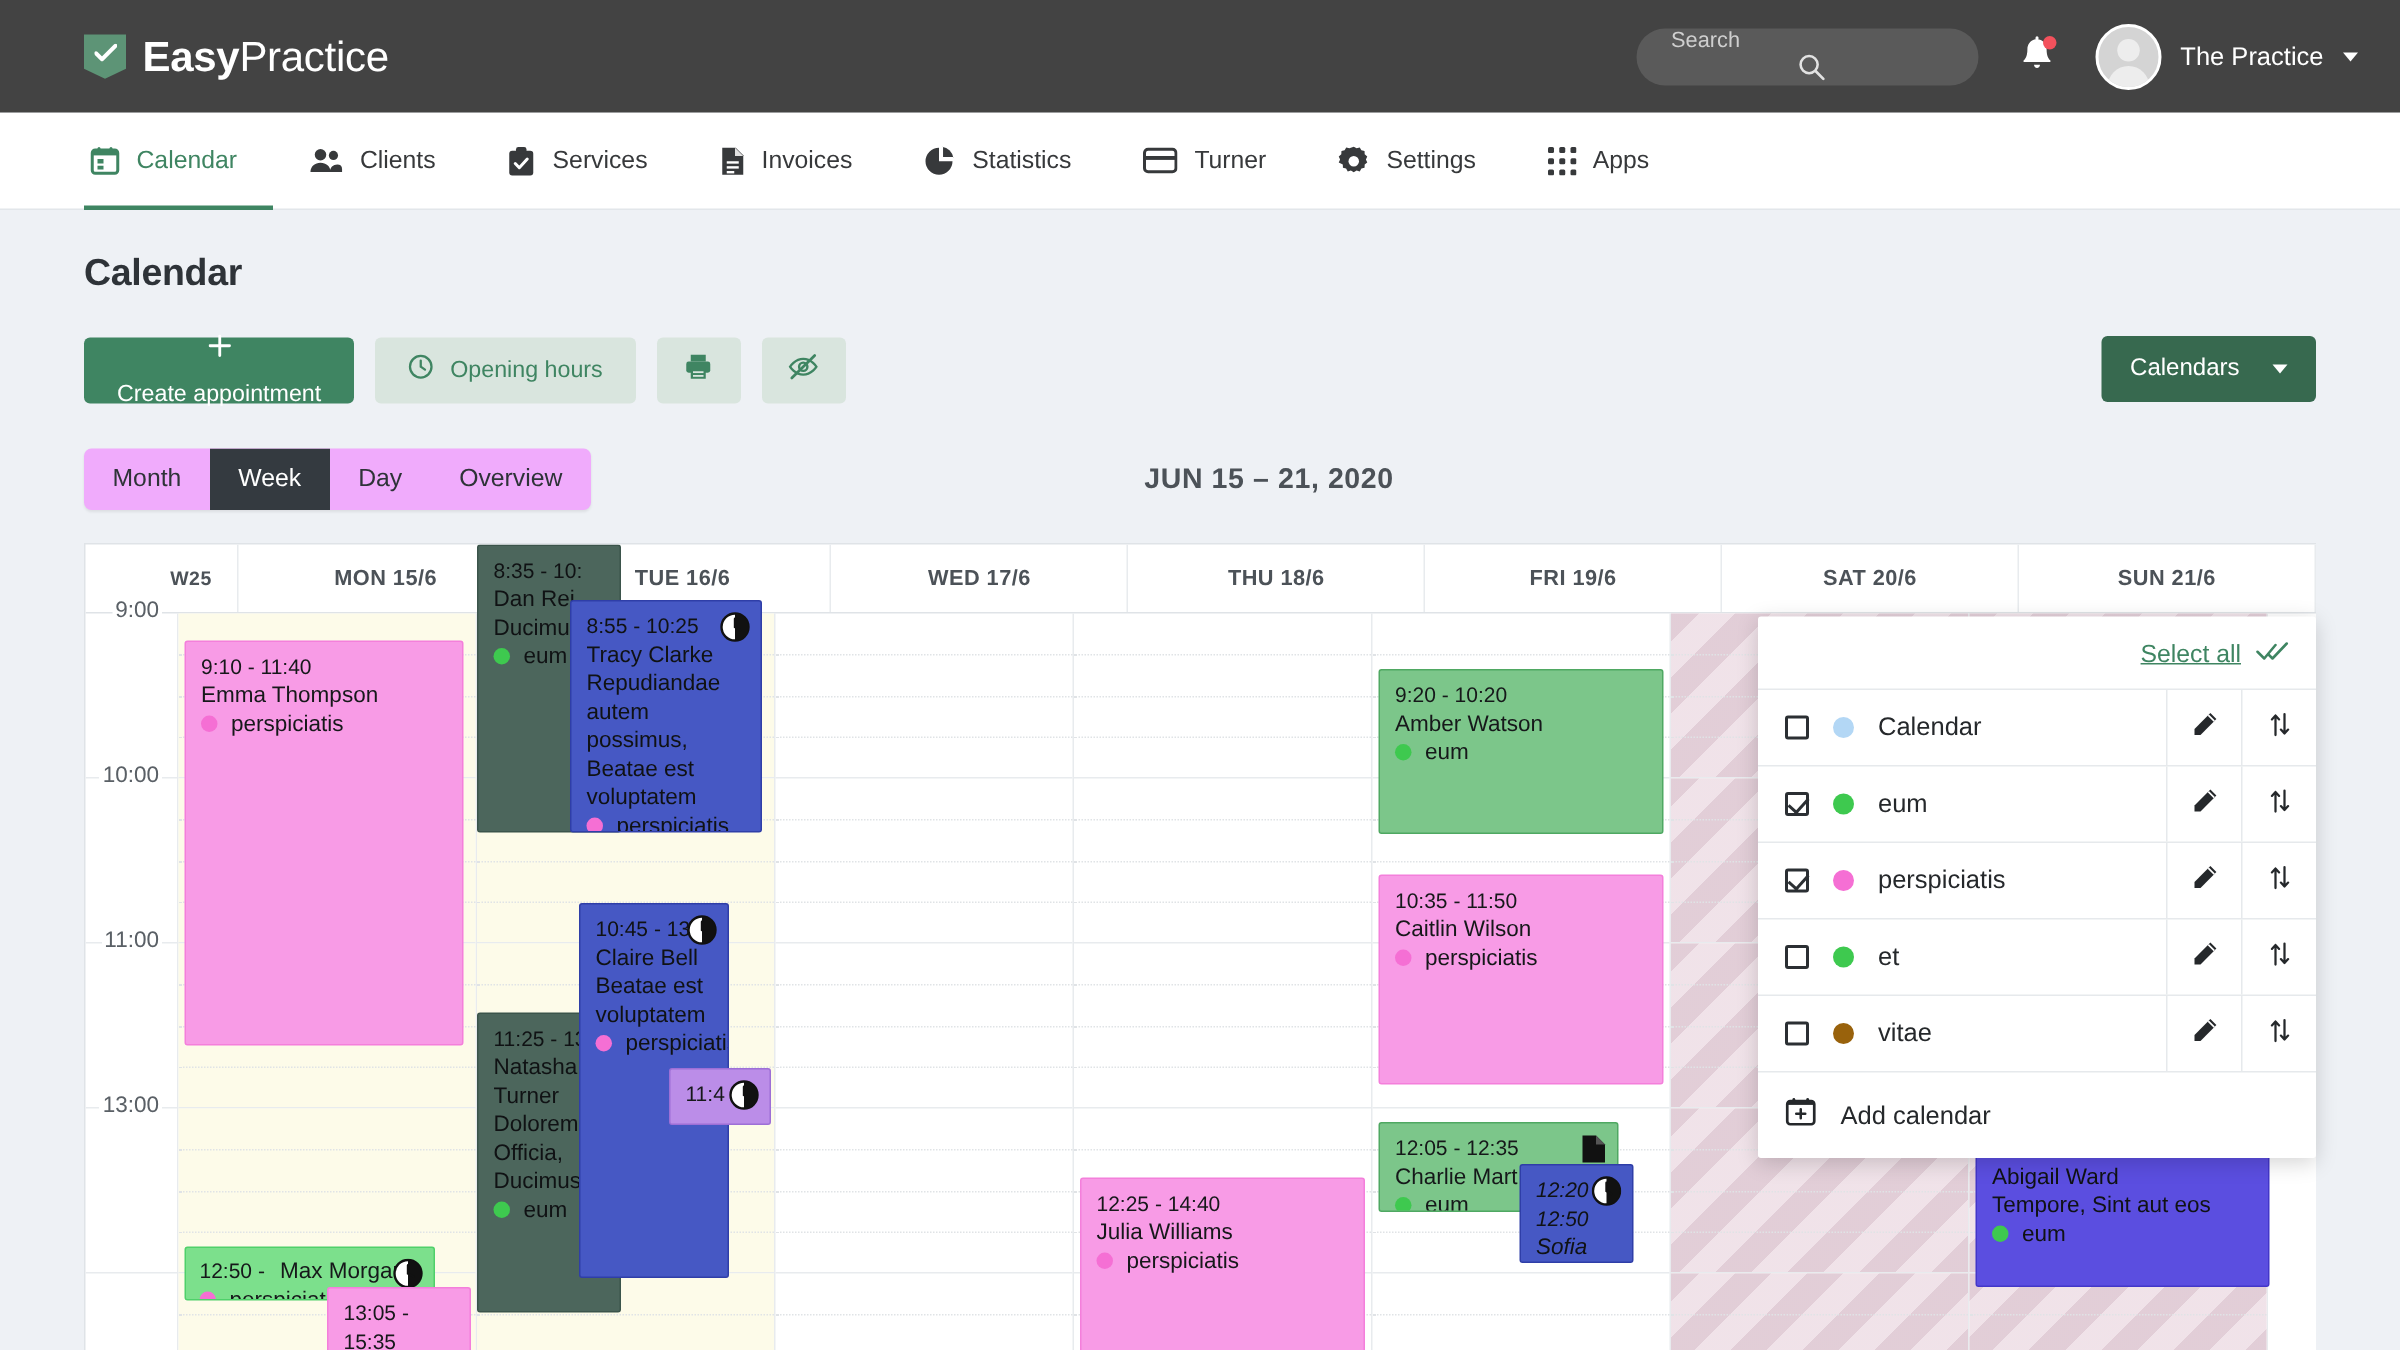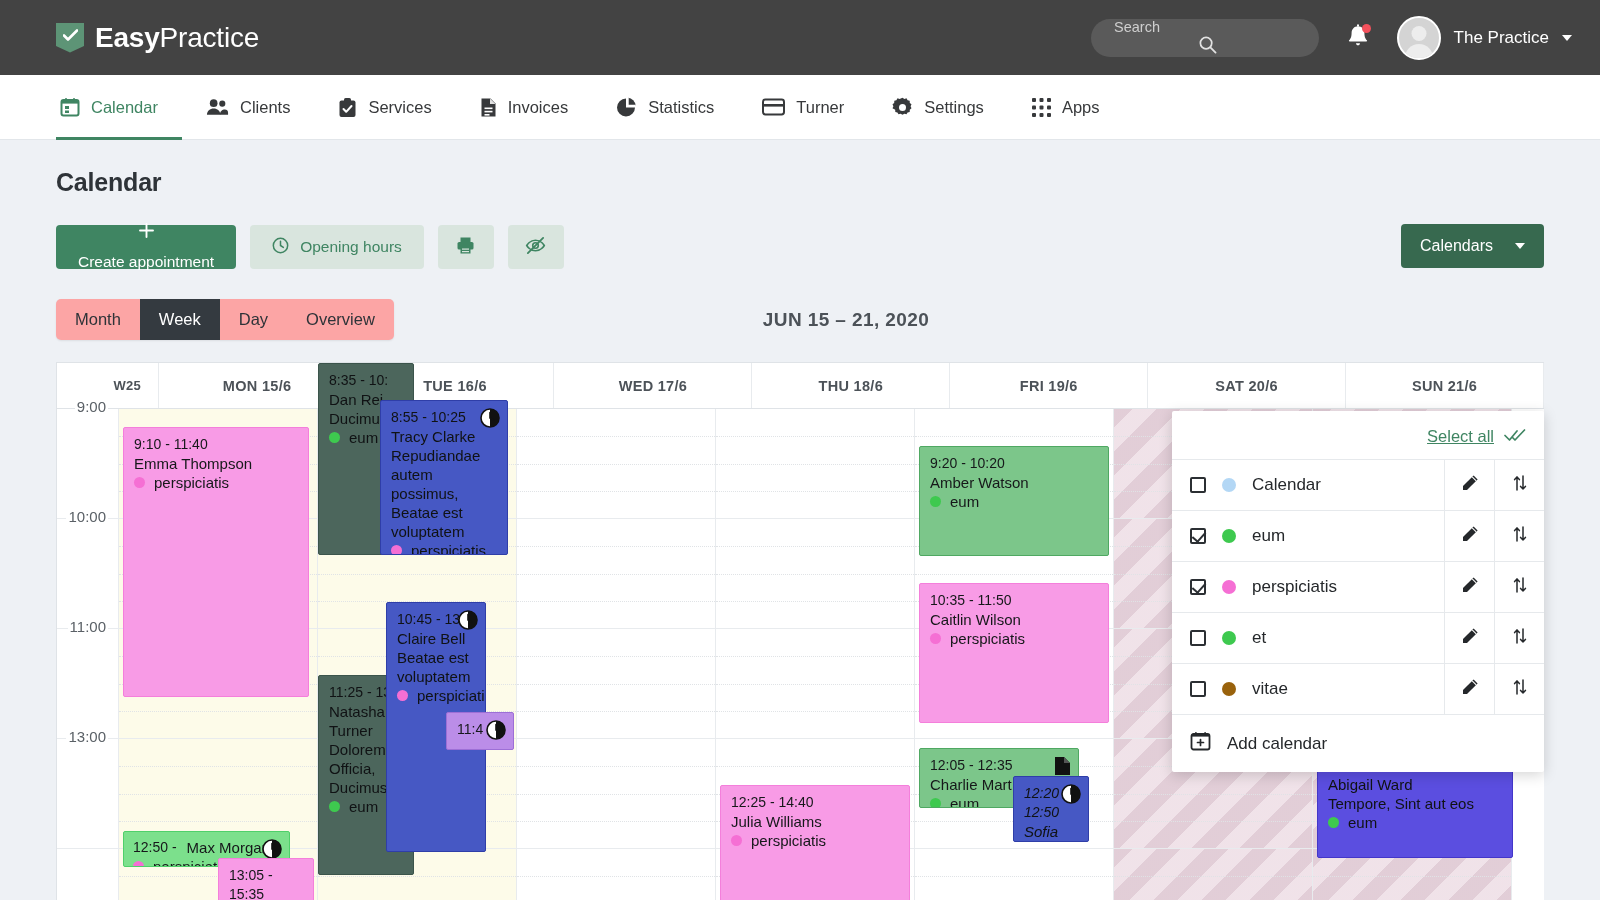--- a/index.html
+++ b/index.html
@@ -105,21 +105,21 @@
   .btn-soft { background: #d9e5de; color: #3f8562; padding: 0 22px; }
   .btn-icon { background: #d9e5de; color: #3f8562; width: 56px; }
   .btn-calendars {
     background: #37694f; color: #fff; padding: 0 19px; height: 44px;
     gap: 22px; font-size: 16px;
   }
   .toolbar-right { position: absolute; right: 56px; top: 84px; }
 
   .viewrow { display: flex; align-items: center; margin-top: 30px; position: relative; }
   .viewswitch {
-    display: flex; background: #fca5a5; border-radius: 5px; overflow: hidden;
+    display: flex; background: #f0abfc; border-radius: 5px; overflow: hidden;
     box-shadow: 0 1px 2px rgba(0,0,0,.08);
   }
   .viewswitch div {
     padding: 11px 19px; font-size: 16.5px; color: #2e3338; cursor: pointer;
   }
   .viewswitch div.active { background: #343a40; color: #fff; }
   .daterange {
     position: absolute; left: 0; right: 0; text-align: center;
     font-size: 19px; font-weight: 700; color: #4c5258; letter-spacing: 0.4px;
     pointer-events: none;

